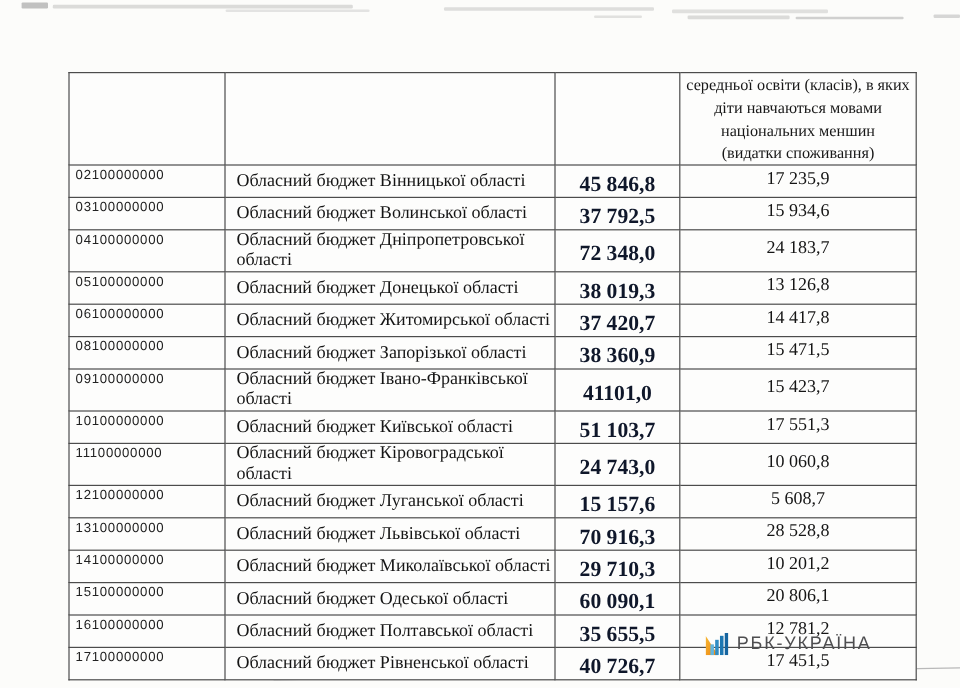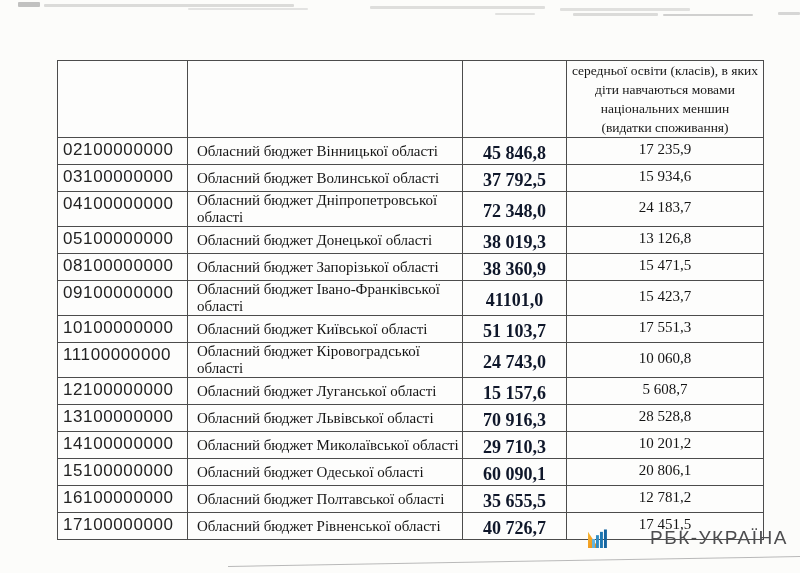--- a/index.html
+++ b/index.html
@@ -33,21 +33,21 @@
     height:76px;
     font-weight:normal;font-size:13.5px;line-height:19px;
     text-align:center;vertical-align:middle;
     white-space:pre-line;
     color:#181818;
     margin-left:22px;
   }
   .doc-table tbody tr{height:24px;}
   td.c-code{
     font-family:"Liberation Sans", sans-serif;
-    font-size:17px;letter-spacing:.6px;
+    font-size:11px;letter-spacing:.6px;
     vertical-align:top;text-align:left;
     padding:2px 0 0 5px;color:#222;
   }
   td.c-name{
     font-size:15px;vertical-align:middle;text-align:left;
     padding-left:9px;color:#151515;
   }
   td.c-v1{
     font-size:18px;vertical-align:middle;text-align:center;
     padding-top:5px;color:#0f172a;font-weight:bold;
@@ -57,23 +57,22 @@
     padding-bottom:4px;color:#151515;margin-left:12px;
   }
 
   
   .logo{
     position:absolute;left:588px;top:527px;
     display:flex;align-items:center;gap:7px;
   }
   .logo-text{
     font-family:"Liberation Sans", sans-serif;
-    font-size:19px;letter-spacing:1.5px;
+    font-size:15px;letter-spacing:1.5px;
     color:#4e4e50;
-    margin-left:36px;
   }
 </style>
 </head>
 <body>
 
 <div class="smudge" style="left:18px;top:2px;width:22px;height:5px;opacity:.55;"></div>
 <div class="smudge" style="left:44px;top:4px;width:250px;height:3px;opacity:.30;"></div>
 <div class="smudge" style="left:188px;top:8px;width:120px;height:2px;opacity:.22;"></div>
 <div class="smudge" style="left:370px;top:6px;width:175px;height:3px;opacity:.28;"></div>
 <div class="smudge" style="left:560px;top:8px;width:130px;height:3px;opacity:.26;"></div>
@@ -122,20 +121,26 @@
       <td class="c-v1">72 348,0</td>
       <td class="c-v2">24 183,7</td>
     </tr>
       <tr>
       <td class="c-code">05100000000</td>
       <td class="c-name">Обласний бюджет Донецької області</td>
       <td class="c-v1">38 019,3</td>
       <td class="c-v2">13 126,8</td>
     </tr>
       <tr>
+      <td class="c-code">06100000000</td>
+      <td class="c-name">Обласний бюджет Житомирської  області</td>
+      <td class="c-v1">37 420,7</td>
+      <td class="c-v2">14 417,8</td>
+    </tr>
+      <tr>
       <td class="c-code">08100000000</td>
       <td class="c-name">Обласний бюджет Запорізької області</td>
       <td class="c-v1">38 360,9</td>
       <td class="c-v2">15 471,5</td>
     </tr>
       <tr>
       <td class="c-code">09100000000</td>
       <td class="c-name">Обласний бюджет Івано-Франківської області</td>
       <td class="c-v1">41101,0</td>
       <td class="c-v2">15 423,7</td>

